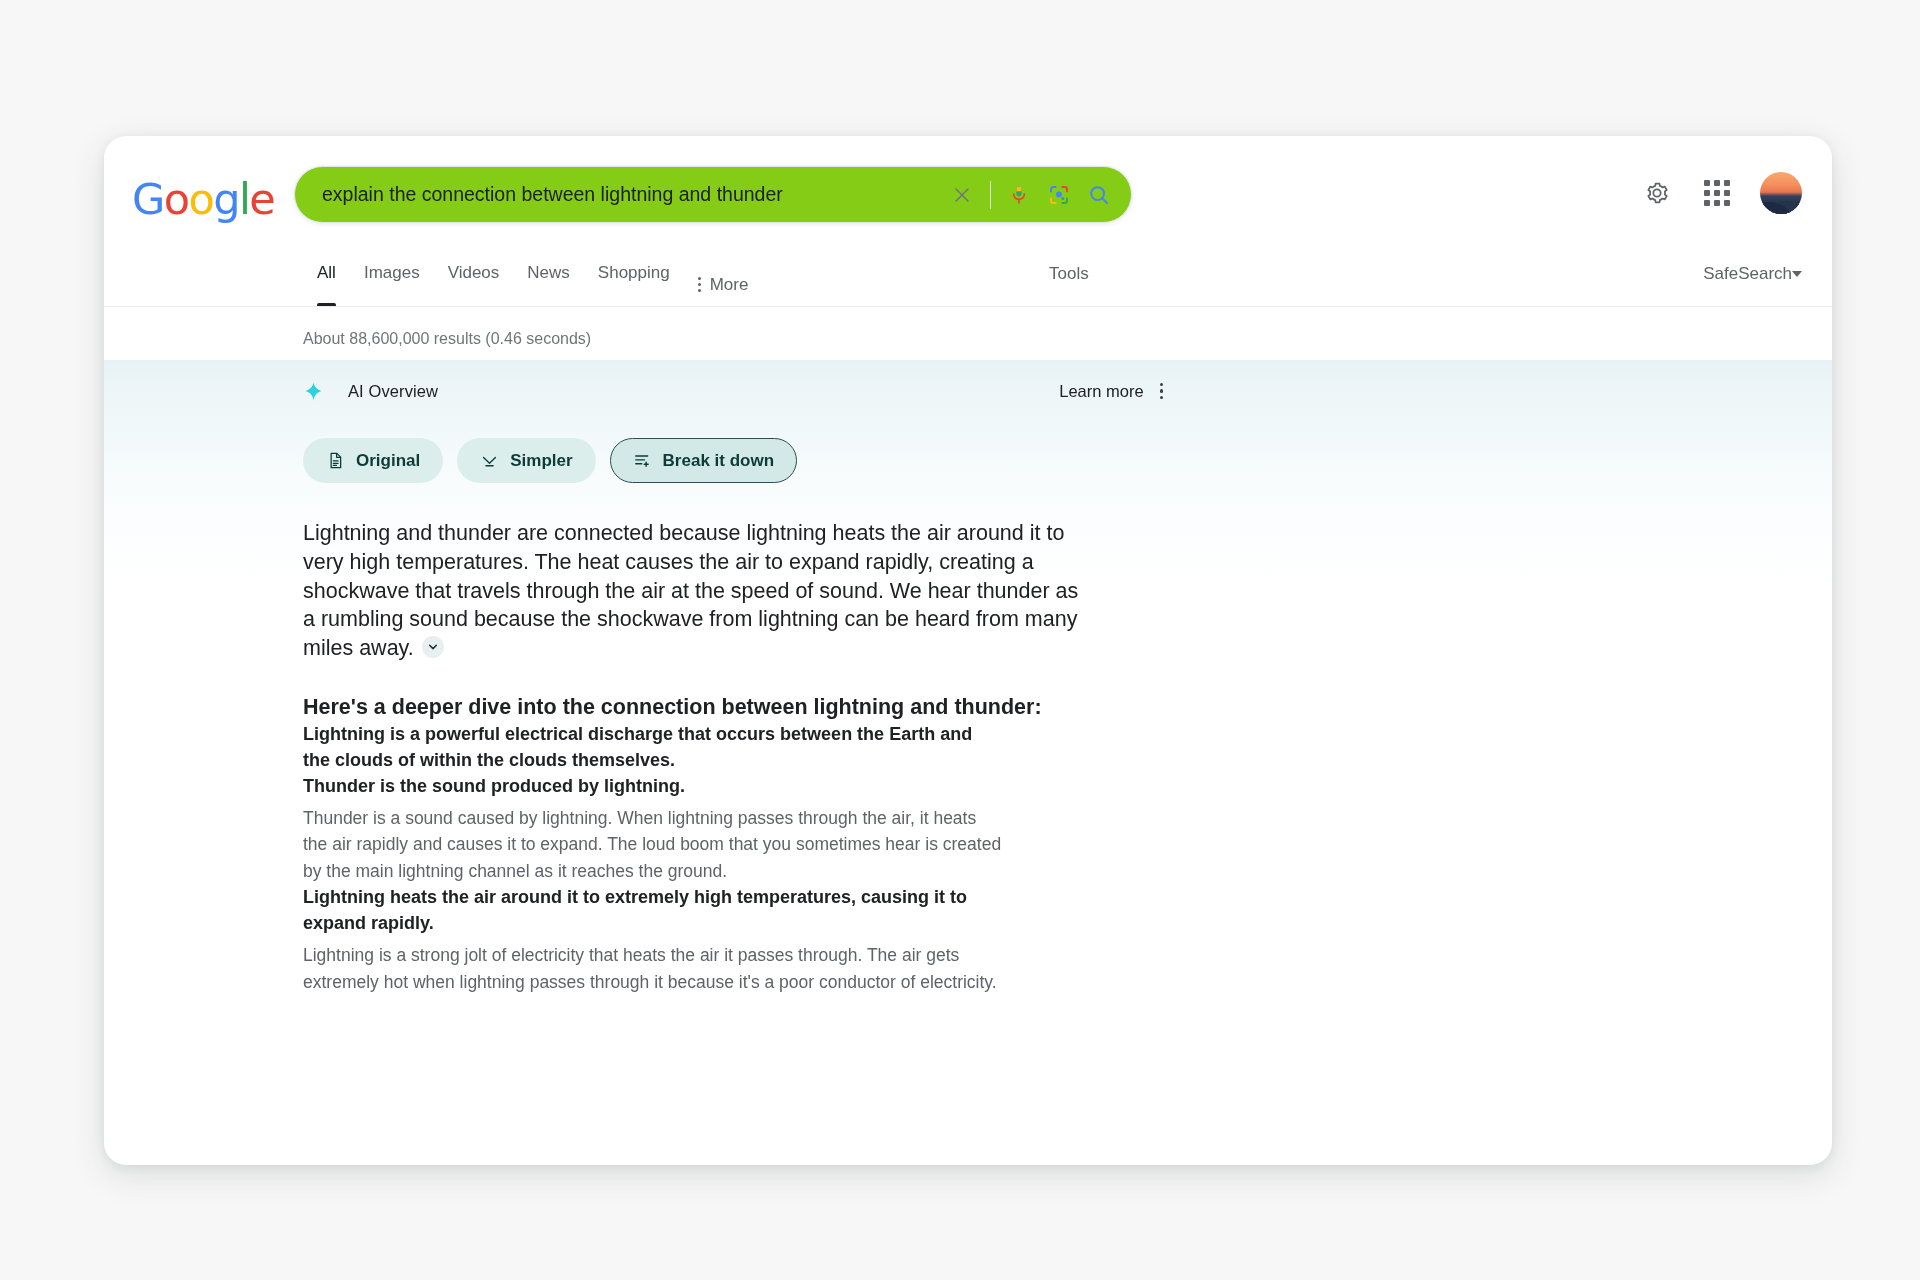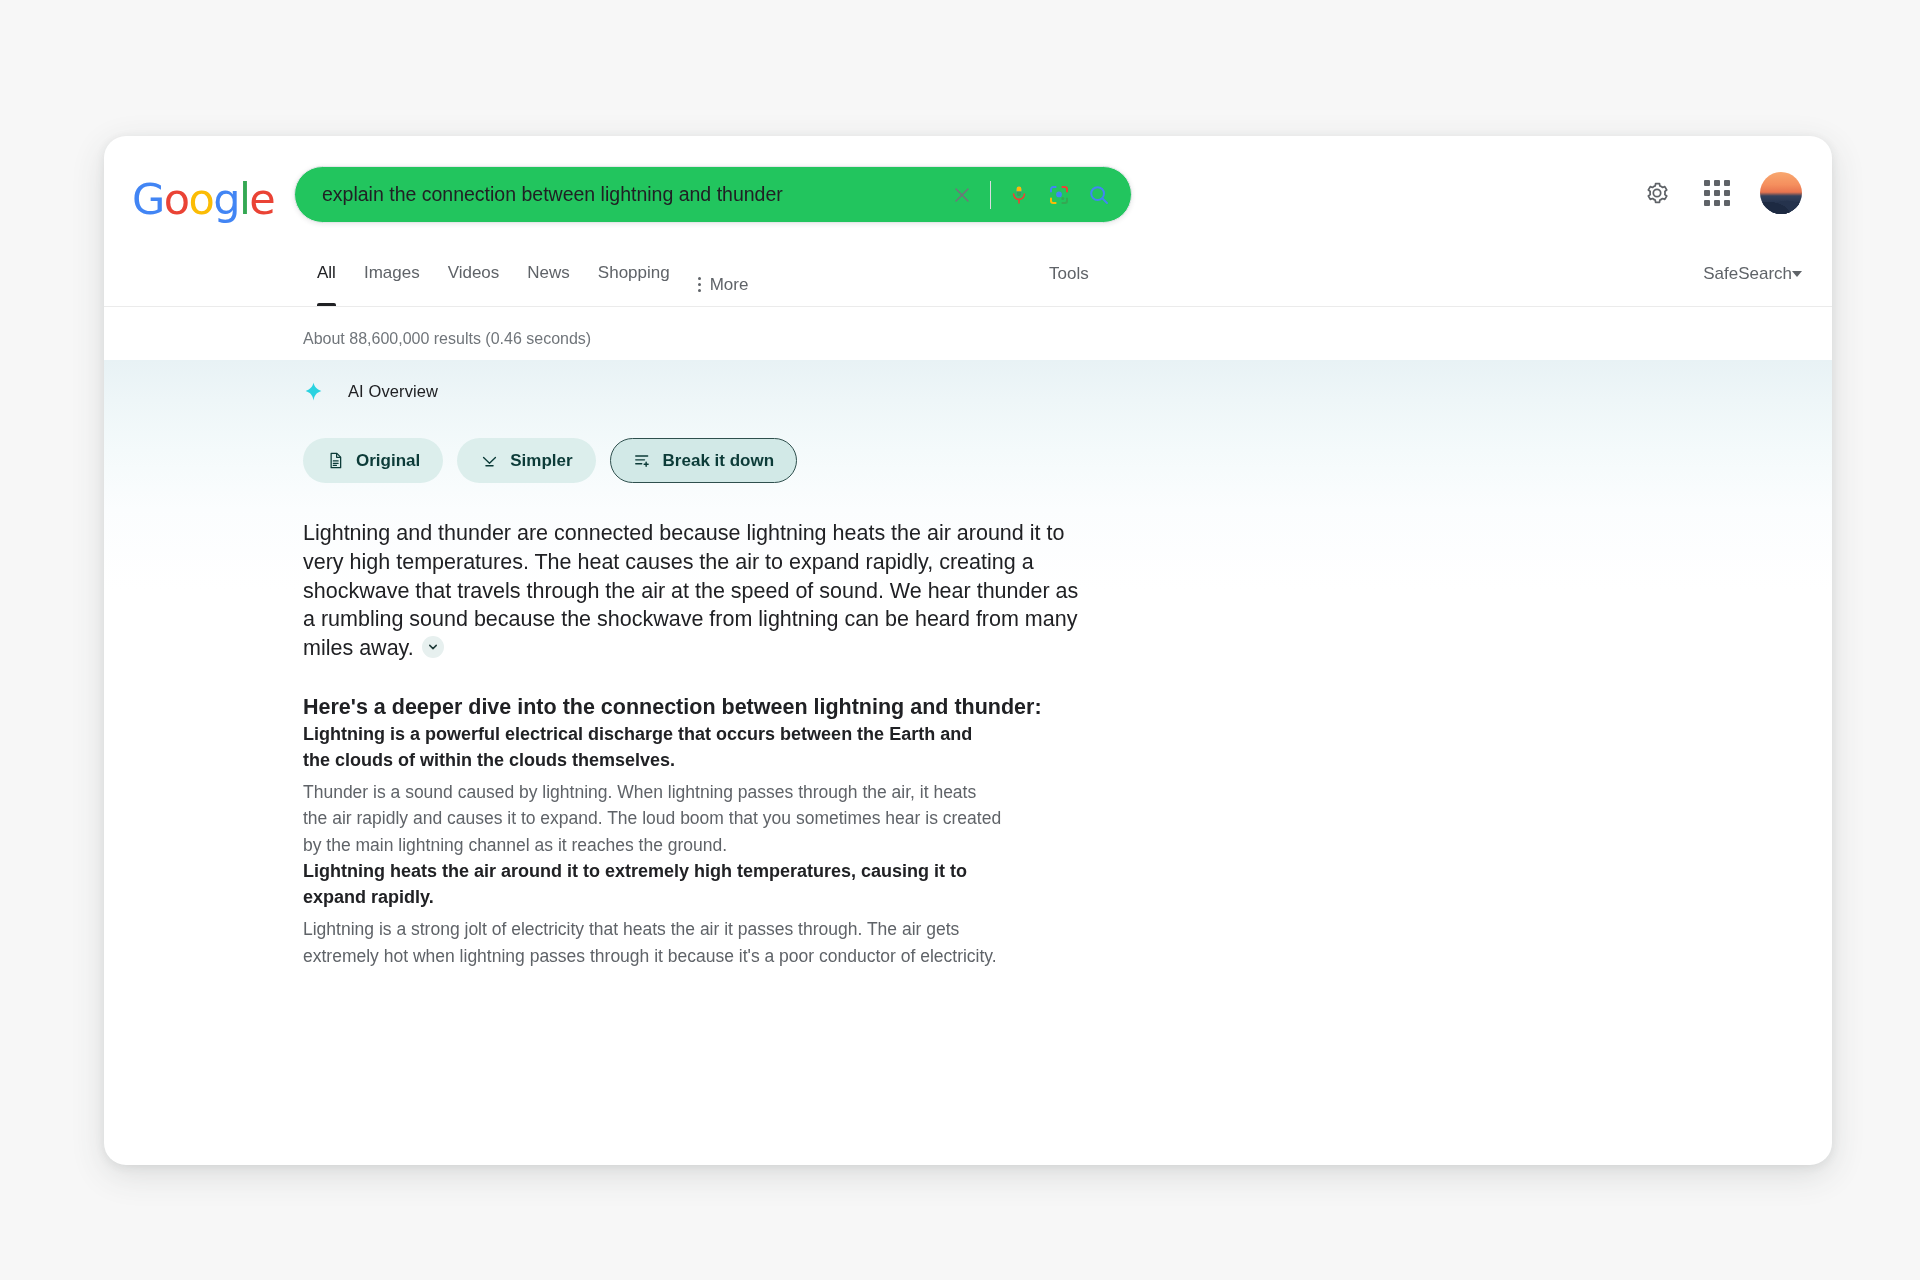--- a/index.html
+++ b/index.html
@@ -34,21 +34,21 @@
     white-space: nowrap; font-weight: 400; text-align: right;
   }
   .logo .b { color:#4285F4; } .logo .r { color:#EA4335; }
   .logo .y { color:#FBBC05; } .logo .g { color:#34A853; }
 
   .searchbar {
     position: absolute; left: 190px; top: 30px;
     width: 838px; height: 57px;
     border: 1px solid #e4e6e9;
     border-radius: 30px;
-    background: #22c55e;
+    background: #84cc16;
     box-shadow: 0 1px 5px rgba(32,33,36,.10);
     display: flex; align-items: center;
   }
   .search-input {
     flex: 1; border: 0; outline: none; background: transparent;
     font-family: "Liberation Sans", sans-serif;
     font-size: 19.5px; color: #202124;
     padding: 0 14px 0 27px; height: 100%;
   }
   .search-input::placeholder { color: #9aa0a6; }
@@ -264,20 +264,28 @@
 
   <div class="ai-region">
 
     <div class="ai-head">
       <div class="ai-title">
         <svg width="21" height="21" viewBox="0 0 24 24">
           <path d="M12 1.8c.9 4.6 3.4 7.6 9 9.5-5.6 1.9-8.1 4.9-9 10.9-.9-6-3.4-9-9-10.9 5.6-1.9 8.1-4.9 9-9.5z" fill="#2ad2e0"></path>
         </svg>
         <span>AI Overview</span>
       </div>
+      <div class="ai-head-right">
+        <span class="learn-more">Learn more</span>
+        <span class="kebab-dark">
+            <i></i>
+            <i></i>
+            <i></i>
+          </span>
+      </div>
     </div>
 
     <div class="chips">
       <div class="chip">
         <svg width="19" height="19" viewBox="0 0 24 24">
           <path d="M6.5 3h7.2L18.5 7.8V21H6.5z" stroke="#0c3b38" stroke-width="1.6" fill="none" stroke-linejoin="round"></path>
           <path d="M13.4 3v5h5" stroke="#0c3b38" stroke-width="1.5" fill="none" stroke-linejoin="round"></path>
           <path d="M9.2 12.5h6.2M9.2 15.6h6.2M9.2 18.2h4" stroke="#0c3b38" stroke-width="1.4" stroke-linecap="round"></path>
         </svg>
         <span>Original</span>
@@ -305,20 +313,21 @@
             </svg>
           </span></div>
 
       <div class="dive-head">Here's a deeper dive into the connection between lightning and thunder:</div>
 
       <div class="section sec-1">
         <h3>Lightning is a powerful electrical discharge that occurs between the Earth and the clouds of within the clouds themselves.</h3>
       </div>
 
       <div class="section sec-2">
+        <h3>Thunder is the sound produced by lightning.</h3>
         <p>Thunder is a sound caused by lightning. When lightning passes through the air, it heats the air rapidly and causes it to expand. The loud boom that you sometimes hear is created by the main lightning channel as it reaches the ground.</p>
       </div>
 
       <div class="section sec-3">
         <h3>Lightning heats the air around it to extremely high temperatures, causing it to expand rapidly.</h3>
         <p>Lightning is a strong jolt of electricity that heats the air it passes through. The air gets extremely hot when lightning passes through it because it's a poor conductor of electricity.</p>
       </div>
     </div>
   </div>
 </div>

